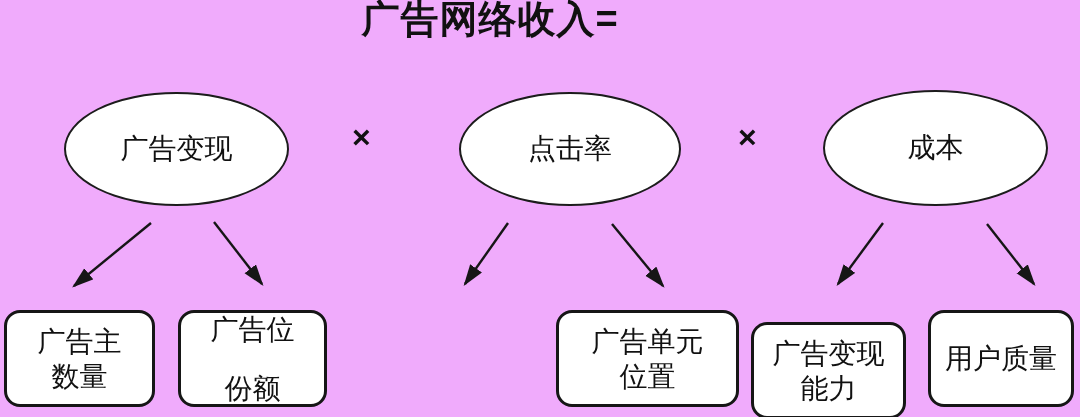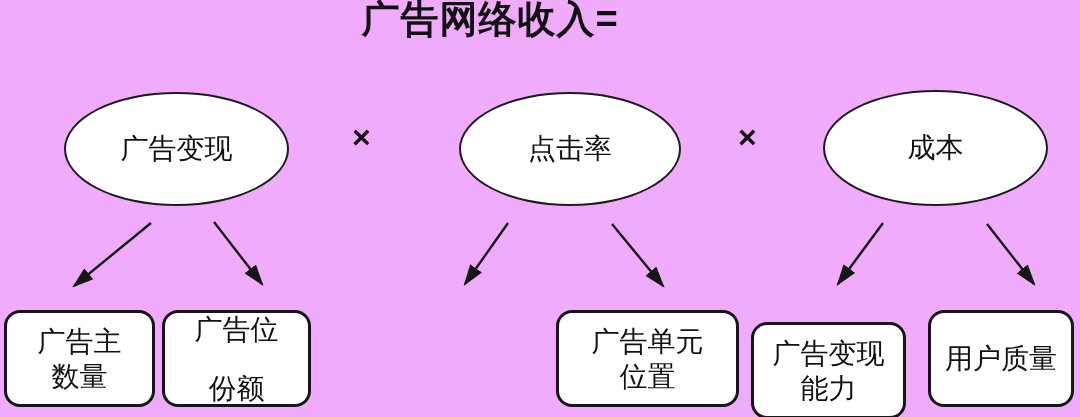--- a/index.html
+++ b/index.html
@@ -52,21 +52,21 @@
     box-sizing:border-box;
     border:3px solid #161616;
     border-radius:16px;
     background:#ffffff;
     display:flex; flex-direction:column;
     align-items:center; justify-content:center;
     font-size:28px; font-weight:500;
     line-height:1.25; text-align:center;
   }
   .b1 { left:4px;   width:151px;text-align:right; }
-  .b2 { left:162px; width:149px;gap:24px; }
+  .b2 { left:178px; width:149px;gap:24px; }
   .b3 { left:381px; width:151px; }
   .b4 { left:556px; width:183px; }
   .b5 { left:751px; width:155px;margin-top:12px; }
   .b6 { left:928px; width:146px; }
 </style>
 </head>
 <body>
 
 <div class="canvas">
 

